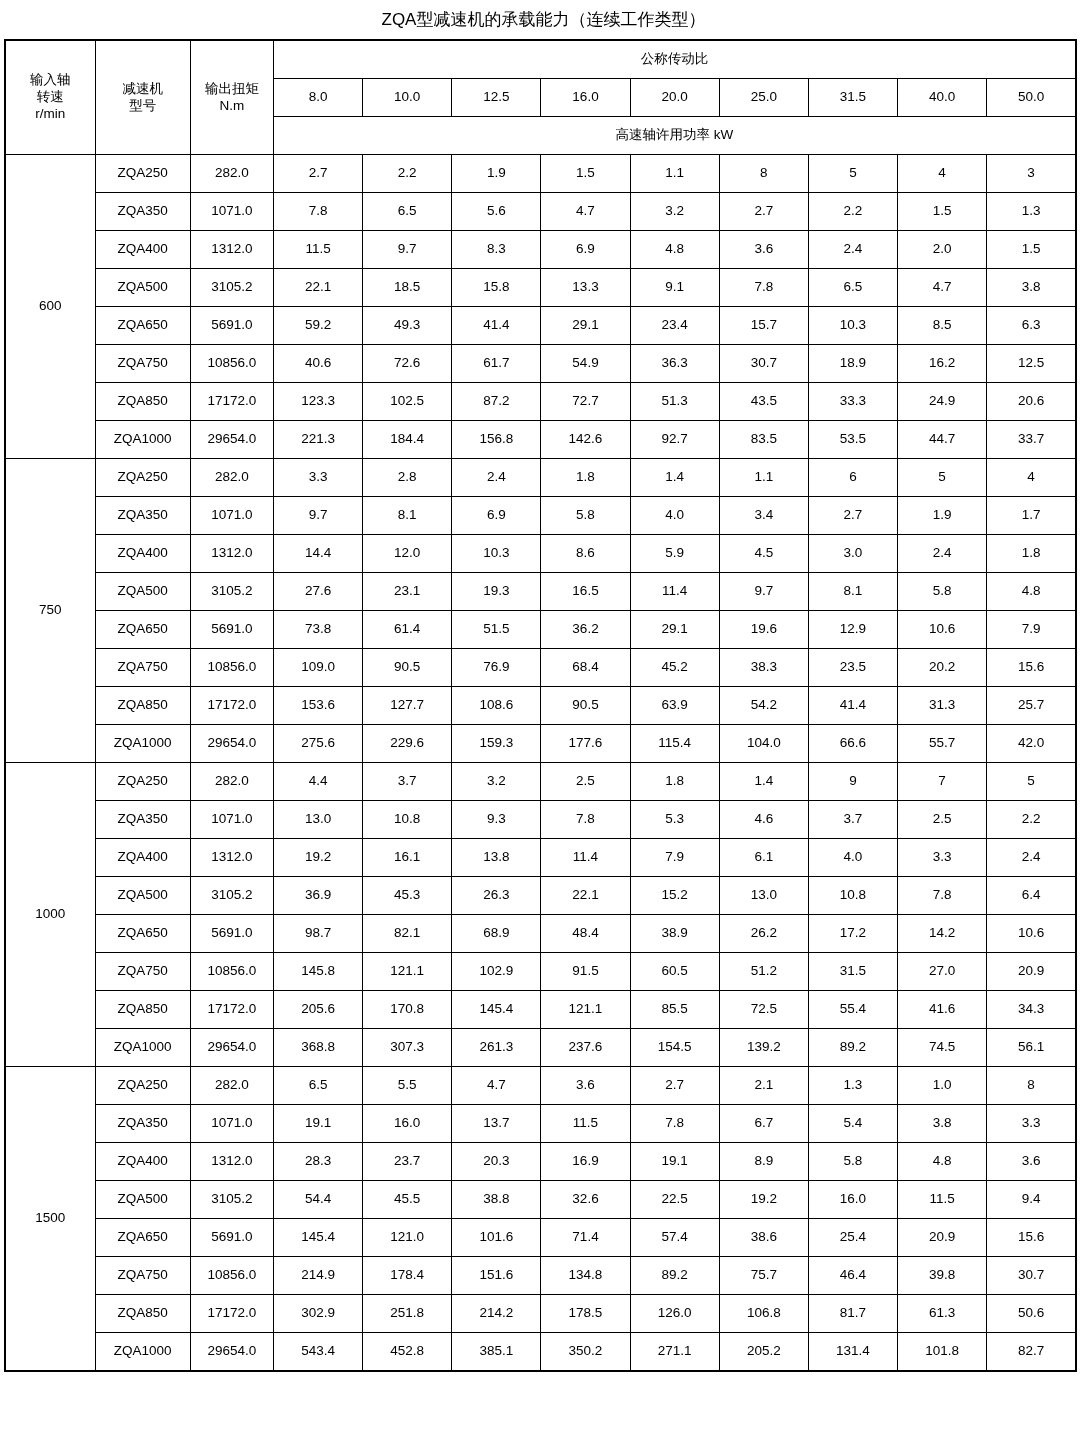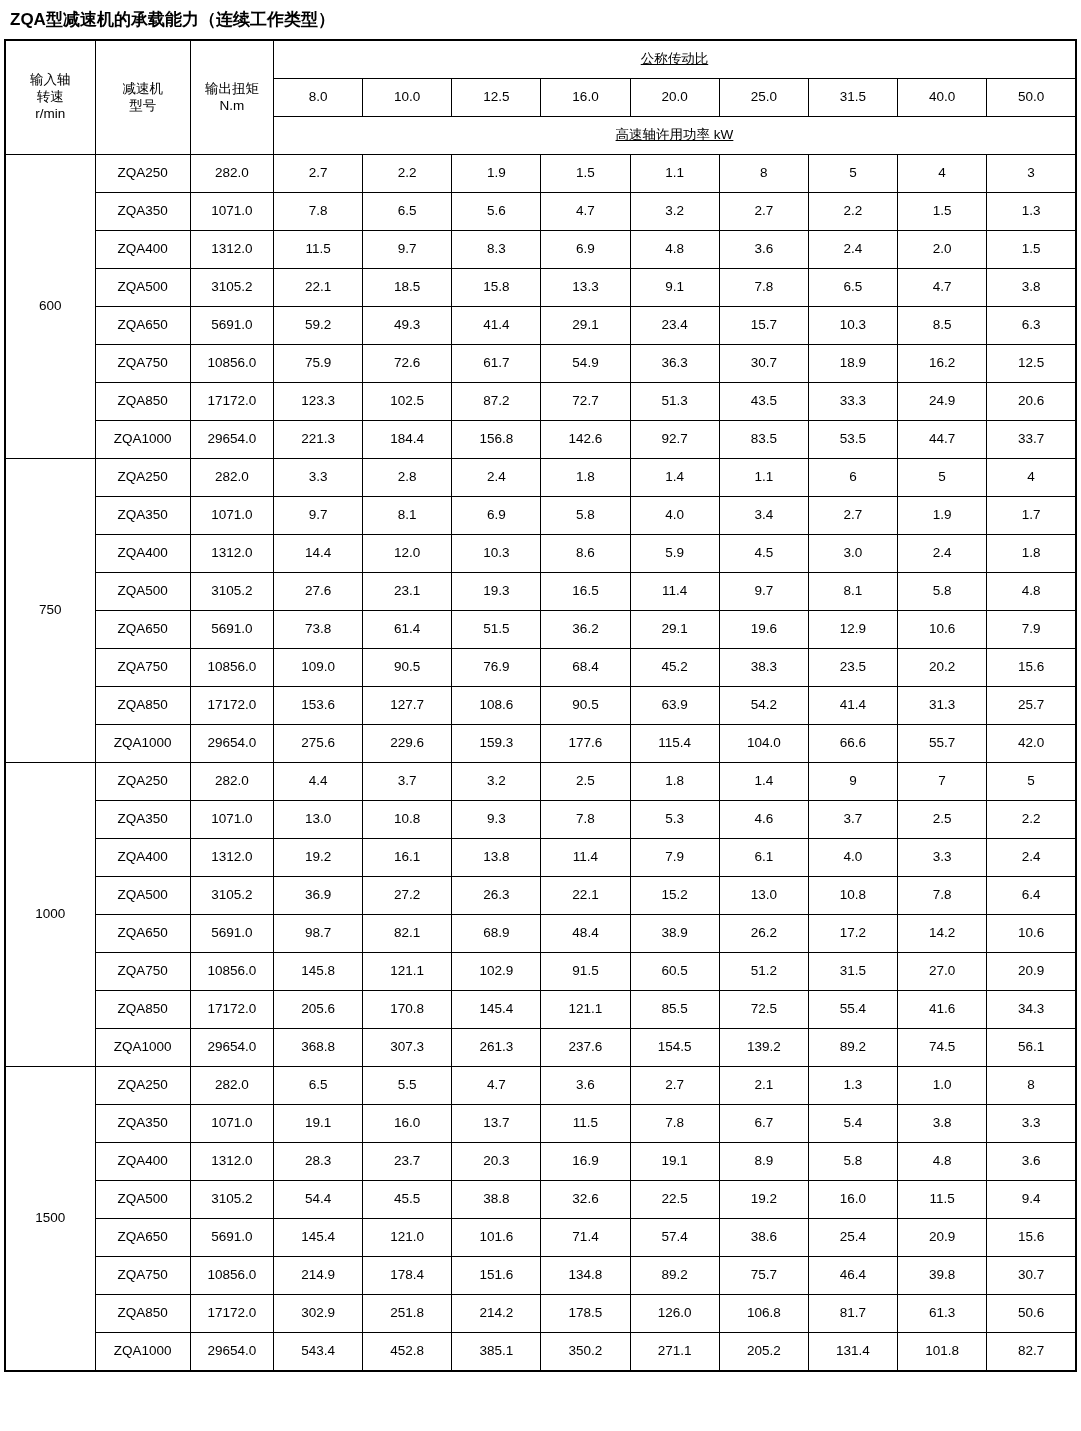--- a/index.html
+++ b/index.html
@@ -13,24 +13,25 @@
     color: #000000;
     -webkit-font-smoothing: antialiased;
   }
   .page {
     width: 1081px;
     box-sizing: border-box;
     padding: 6px 4px 0 4px;
   }
   .doc-title {
     font-size: 17px;
-    font-weight: bold;
+    font-weight: normal;
     letter-spacing: 0px;
     padding: 2px 0 8px 6px;
     white-space: nowrap;
+    text-align: center;
   }
   table.cap {
     border-collapse: collapse;
     width: 1073px;
     table-layout: fixed;
     margin: 0 auto;
   }
   table.cap td, table.cap th {
     border: 1px solid #000000;
     font-weight: normal;
@@ -40,21 +41,20 @@
     padding: 0;
     height: 37px;
     line-height: 1.25;
   }
   
   table.cap {
     border: 2px solid #000;
   }
   .hdr-main {
     font-size: 13.5px;
-    text-decoration: underline;
   }
   .hdr-stack {
     line-height: 1.35;
     font-size: 13.5px;
   }
   .ratio-span {
     height: 36px;
   }
   .power-span {
     height: 45px;
@@ -195,21 +195,21 @@
           <td class="val">29.1</td>
           <td class="val">23.4</td>
           <td class="val">15.7</td>
           <td class="val">10.3</td>
           <td class="val">8.5</td>
           <td class="val">6.3</td>
         </tr>
         <tr>
           <td class="model-cell">ZQA750</td>
           <td class="val">10856.0</td>
-          <td class="val">75.9</td>
+          <td class="val">40.6</td>
           <td class="val">72.6</td>
           <td class="val">61.7</td>
           <td class="val">54.9</td>
           <td class="val">36.3</td>
           <td class="val">30.7</td>
           <td class="val">18.9</td>
           <td class="val">16.2</td>
           <td class="val">12.5</td>
         </tr>
         <tr>
@@ -380,21 +380,21 @@
           <td class="val">7.9</td>
           <td class="val">6.1</td>
           <td class="val">4.0</td>
           <td class="val">3.3</td>
           <td class="val">2.4</td>
         </tr>
         <tr>
           <td class="model-cell">ZQA500</td>
           <td class="val">3105.2</td>
           <td class="val">36.9</td>
-          <td class="val">27.2</td>
+          <td class="val">45.3</td>
           <td class="val">26.3</td>
           <td class="val">22.1</td>
           <td class="val">15.2</td>
           <td class="val">13.0</td>
           <td class="val">10.8</td>
           <td class="val">7.8</td>
           <td class="val">6.4</td>
         </tr>
         <tr>
           <td class="model-cell">ZQA650</td>

